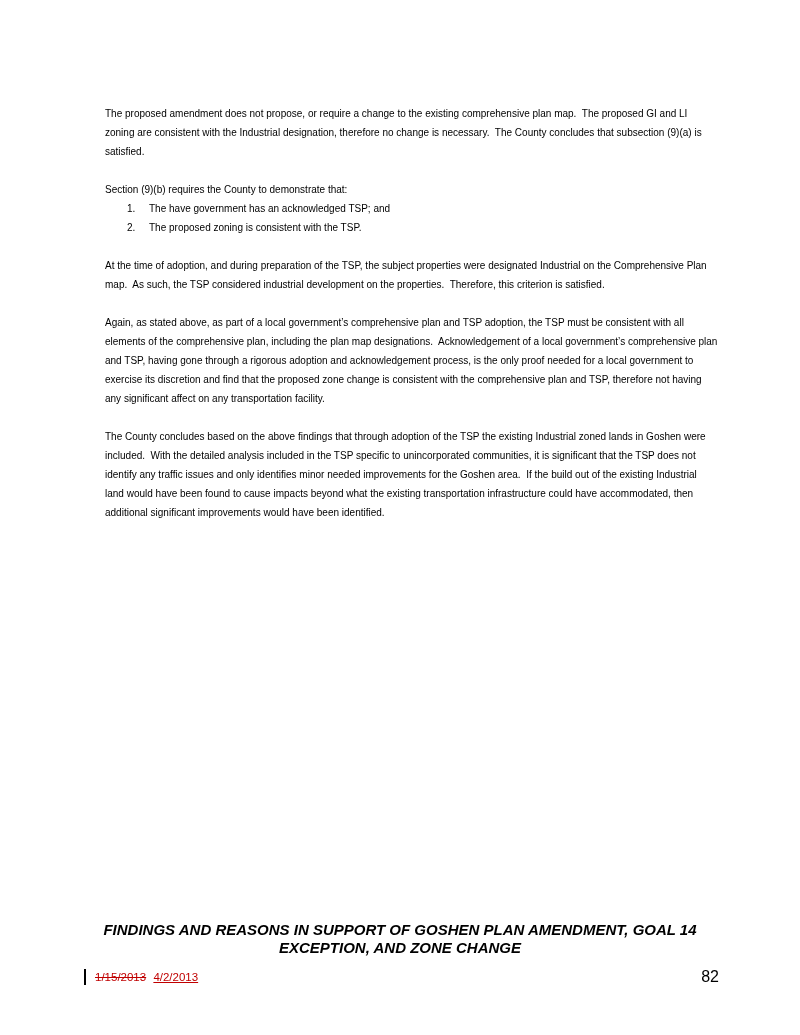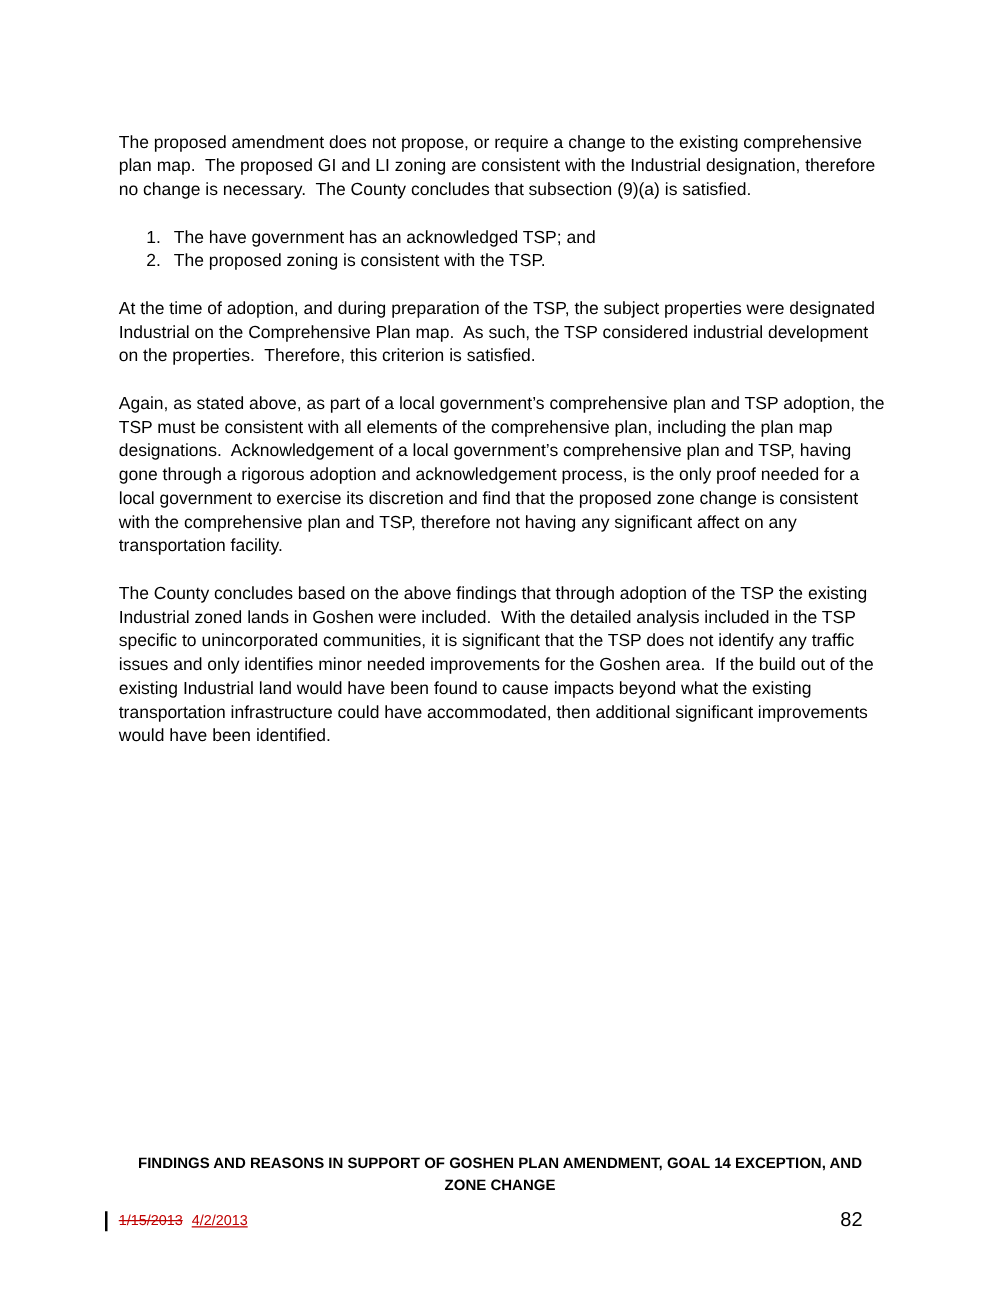--- a/index.html
+++ b/index.html
@@ -11,24 +11,24 @@
     position: relative;
     width: 800px;
     height: 1035px;
     background: #ffffff;
     font-family: "Liberation Sans", sans-serif;
     color: #000000;
     overflow: hidden;
   }
   .content {
     position: absolute;
-    left: 95px;
+    left: 105px;
     top: 104px;
     width: 613px;
-    font-size: 14px;
+    font-size: 10px;
     line-height: 19px;
   }
   .para {
     margin: 0 0 19px 0;
     white-space: pre-wrap;
   }
   .list-intro {
     margin: 0;
     white-space: pre-wrap;
   }
@@ -45,28 +45,29 @@
   }
   .list-text {
     flex: 1;
   }
   .footer {
     position: absolute;
     left: 95px;
     right: 95px;
     top: 921px;
     text-align: center;
-    font-size: 12px;
+    font-size: 15px;
     font-weight: bold;
+    font-style: italic;
     line-height: 18px;
   }
   .revision-row {
     position: absolute;
     left: 95px;
-    right: 110px;
+    right: 81px;
     top: 969px;
     height: 16px;
     font-size: 11.5px;
     line-height: 16px;
   }
   .change-bar {
     position: absolute;
     left: -11px;
     top: 0;
     width: 2px;
@@ -92,20 +93,21 @@
 </style>
 </head>
 <body>
 
 <div class="page">
 
   <div class="content">
 
     <p class="para">The proposed amendment does not propose, or require a change to the existing comprehensive plan map.  The proposed GI and LI zoning are consistent with the Industrial designation, therefore no change is necessary.  The County concludes that subsection (9)(a) is satisfied.</p>
 
+    <p class="list-intro">Section (9)(b) requires the County to demonstrate that:</p>
 
     <div class="num-list">
       <div class="list-item">
         <span class="list-num">1.</span>
         <span class="list-text">The have government has an acknowledged TSP; and</span>
       </div>
       <div class="list-item">
         <span class="list-num">2.</span>
         <span class="list-text">The proposed zoning is consistent with the TSP.</span>
       </div>

